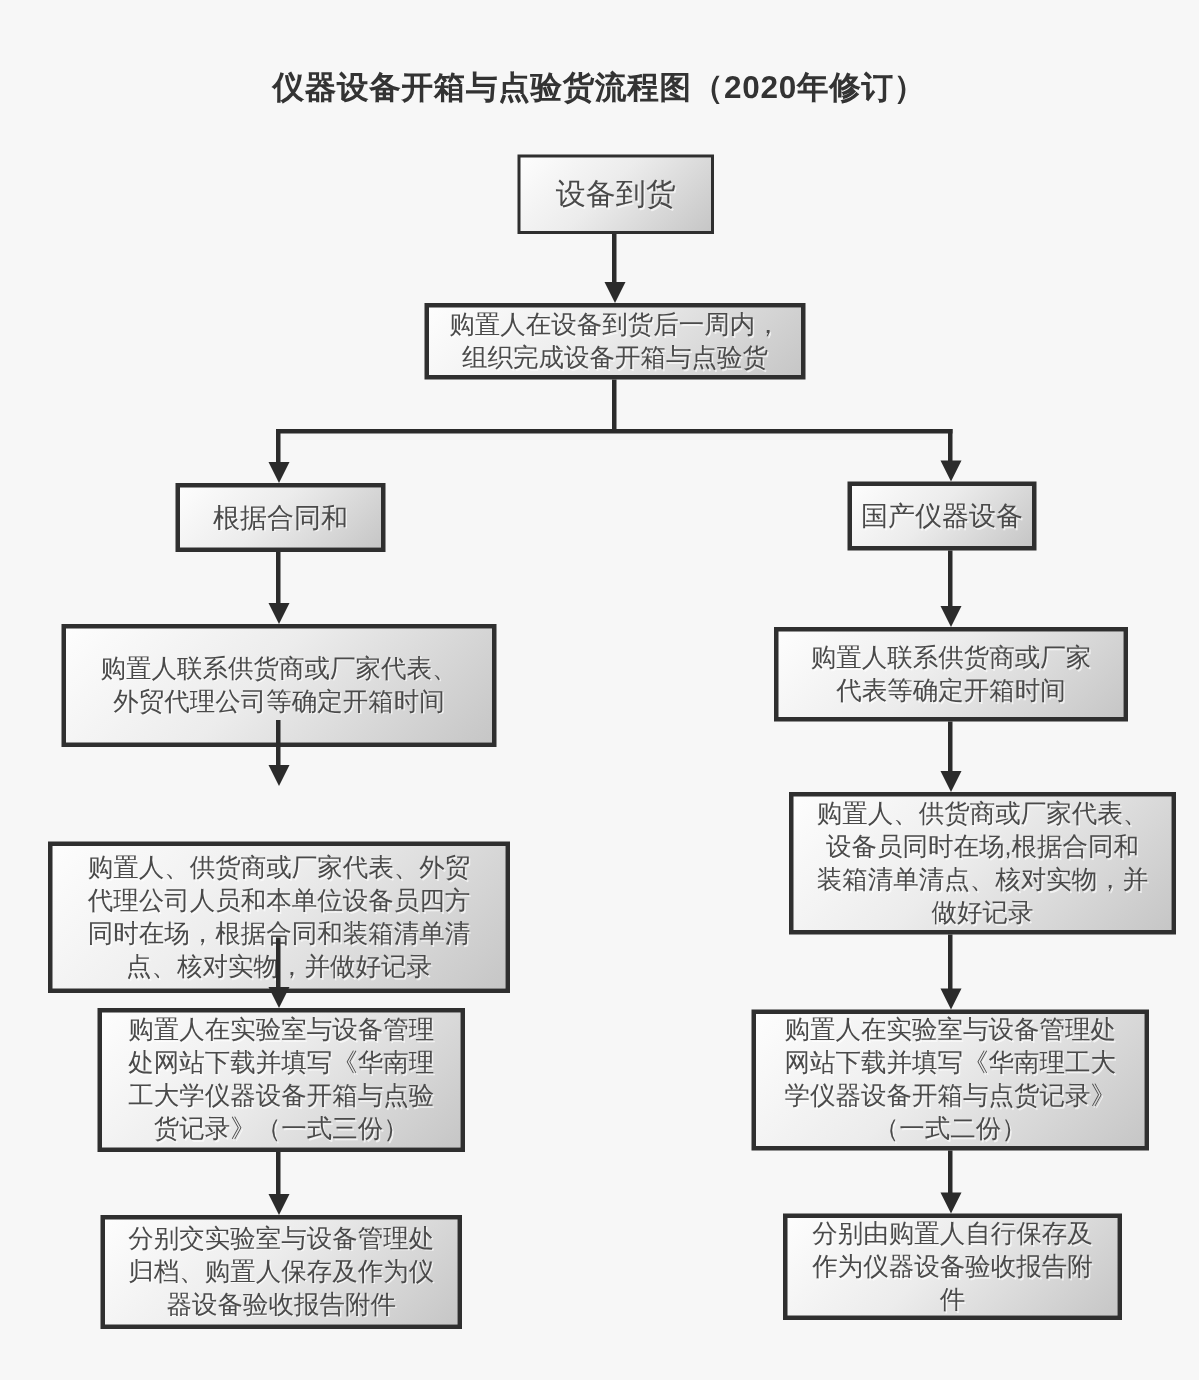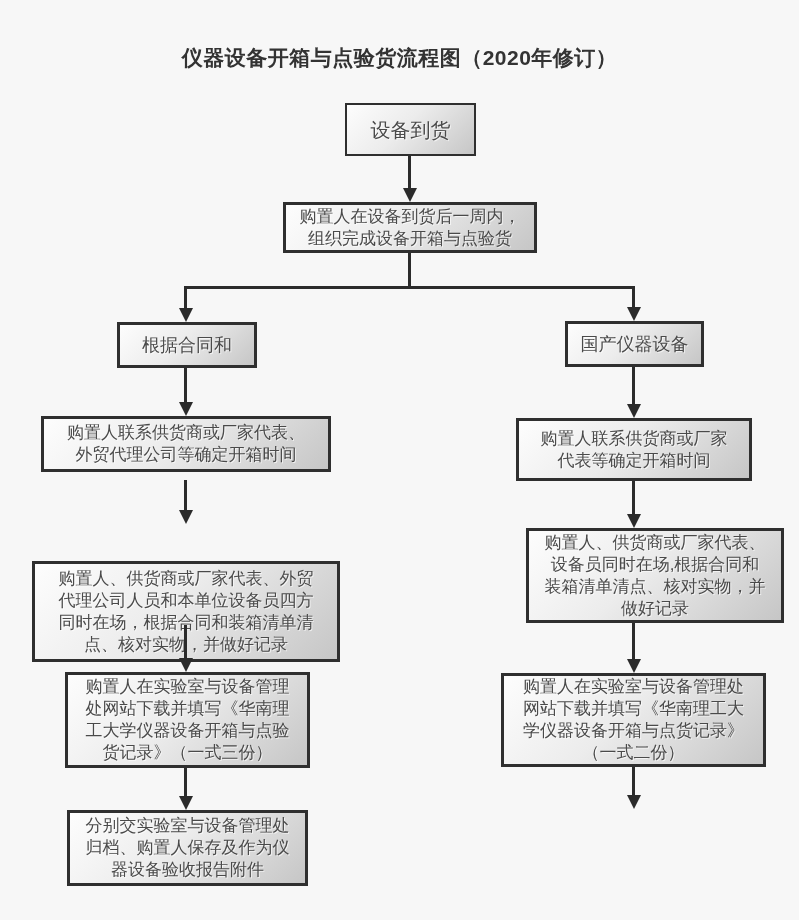--- a/index.html
+++ b/index.html
@@ -75,23 +75,23 @@
 
   <h1 class="title">仪器设备开箱与点验货流程图（2020年修订）</h1>
 
   <div class="node start" style="left:345px;top:103px;width:131px;height:53px;">设备到货</div>
 
   <div class="node" style="left:283px;top:202px;width:254px;height:51px;">购置人在设备到货后一周内，
 组织完成设备开箱与点验货</div>
 
   <div class="node branch" style="left:117px;top:322px;width:140px;height:46px;">根据合同和</div>
 
-  <div class="node branch" style="left:565px;top:321px;width:139px;height:46px;">国产仪器设备</div>
+  <div class="node branch" style="left:565px;top:321px;width:126px;height:46px;">国产仪器设备</div>
 
-  <div class="node" style="left:41px;top:416px;width:290px;height:56px;">购置人联系供货商或厂家代表、
+  <div class="node" style="left:41px;top:416px;width:290px;height:82px;">购置人联系供货商或厂家代表、
 外贸代理公司等确定开箱时间</div>
 
   <div class="node" style="left:516px;top:418px;width:236px;height:63px;">购置人联系供货商或厂家
 代表等确定开箱时间</div>
 
   <div class="node" style="left:32px;top:524px;width:308px;height:101px;margin-top:37px;">购置人、供货商或厂家代表、外贸
 代理公司人员和本单位设备员四方
 同时在场，根据合同和装箱清单清
 点、核对实物，并做好记录</div>
 
@@ -107,20 +107,23 @@
 
   <div class="node" style="left:501px;top:673px;width:265px;height:94px;">购置人在实验室与设备管理处
 网站下载并填写《华南理工大
 学仪器设备开箱与点货记录》
 （一式二份）</div>
 
   <div class="node" style="left:67px;top:810px;width:241px;height:76px;">分别交实验室与设备管理处
 归档、购置人保存及作为仪
 器设备验收报告附件</div>
 
+  <div class="node" style="left:522px;top:809px;width:226px;height:71px;">分别由购置人自行保存及
+作为仪器设备验收报告附
+件</div>
 
   <div class="vline" style="left:408px;top:156px;height:33px;"></div>
   <div class="arrowhead" style="left:403px;top:188px;"></div>
 
   <div class="vline" style="left:408px;top:253px;height:35px;"></div>
   <div class="hline" style="left:184px;top:286px;width:451px;"></div>
 
   <div class="vline" style="left:184px;top:286px;height:23px;"></div>
   <div class="arrowhead" style="left:179px;top:308px;"></div>
 

